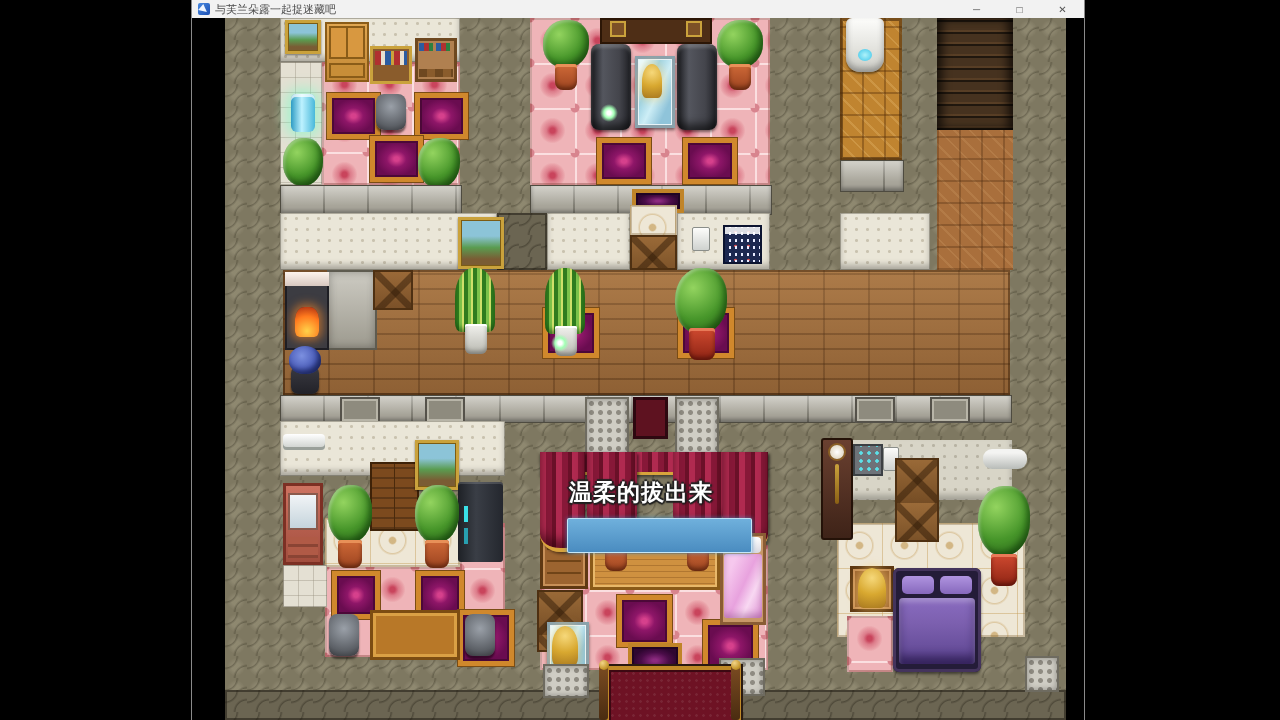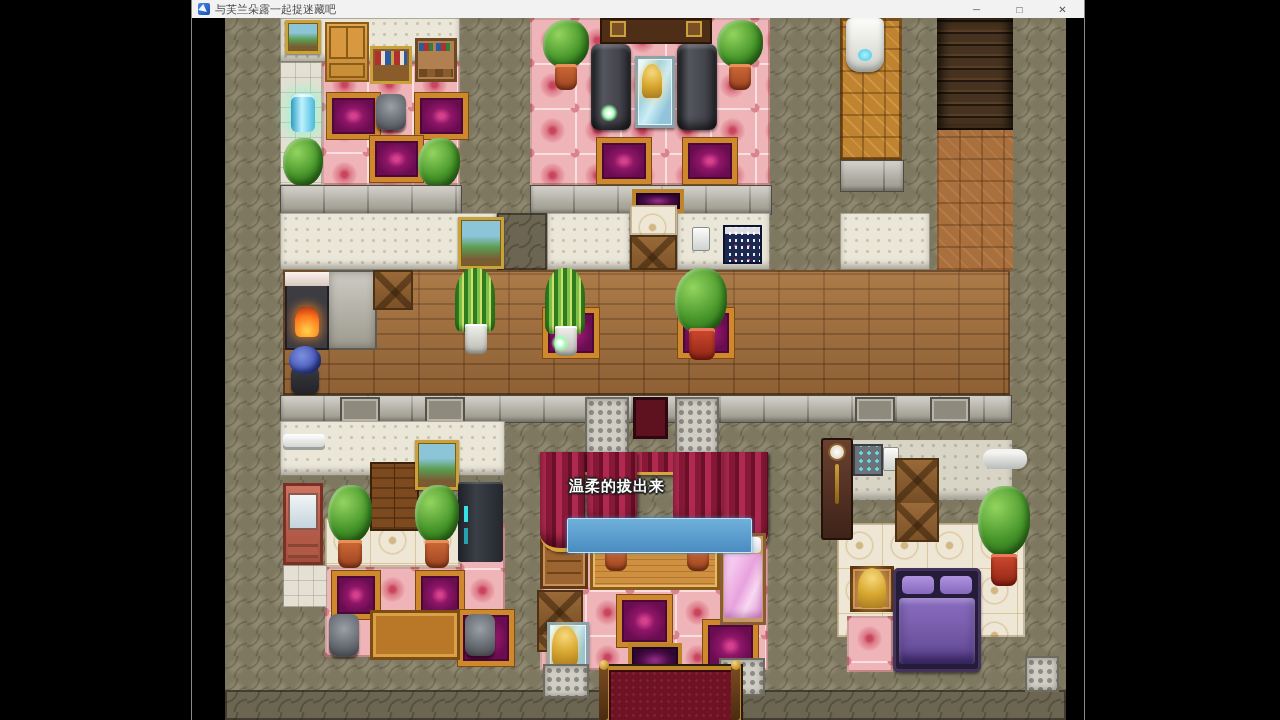--- a/index.html
+++ b/index.html
@@ -193,21 +193,21 @@
     background:repeating-linear-gradient(90deg,#6e4820 0 8px,#8a5c2c 8px 16px);}
   .cabinet{background:linear-gradient(#e2a852,#c08634);box-shadow:inset 0 0 0 2px #8a5c18;}
   .cabinet::before{content:"";position:absolute;left:4px;right:4px;top:4px;height:55%;
     background:linear-gradient(90deg,#d89840 48%,#8a5c18 48% 52%,#d89840 52%);box-shadow:inset 0 0 0 2px #8a5c18;}
   .cabinet::after{content:"";position:absolute;left:4px;right:4px;bottom:4px;height:25%;
     background:#c88e38;box-shadow:inset 0 0 0 2px #8a5c18;}
   .deskbooks{background:#8a5c2c;box-shadow:inset 0 0 0 3px #caa23c;}
   .deskbooks::after{content:"";position:absolute;left:5px;top:5px;right:5px;height:14px;
     background:repeating-linear-gradient(90deg,#b03030 0 6px,#e8e0d0 6px 10px,#2c5ca0 10px 16px,#caa23c 16px 19px);}
   
-  .choice-text{color:#fff;font-size:15px;font-weight:bold;letter-spacing:1px;white-space:nowrap;
+  .choice-text{color:#fff;font-size:23px;font-weight:bold;letter-spacing:1px;white-space:nowrap;
     text-shadow:-2px 0 1px #222,2px 0 1px #222,0 -2px 1px #222,0 2px 1px #222,1px 1px 2px #000;}
   .choice-box{background:linear-gradient(var(--choice-highlight,#6fb0dc),#4a8cc0);
     border:1px solid rgba(220,245,255,.8);border-radius:2px;box-shadow:0 0 4px rgba(60,140,200,.8);}
 </style>
 </head>
 <body>
 
 <div class="abs" id="win">
 
   <div class="abs" id="titlebar">

